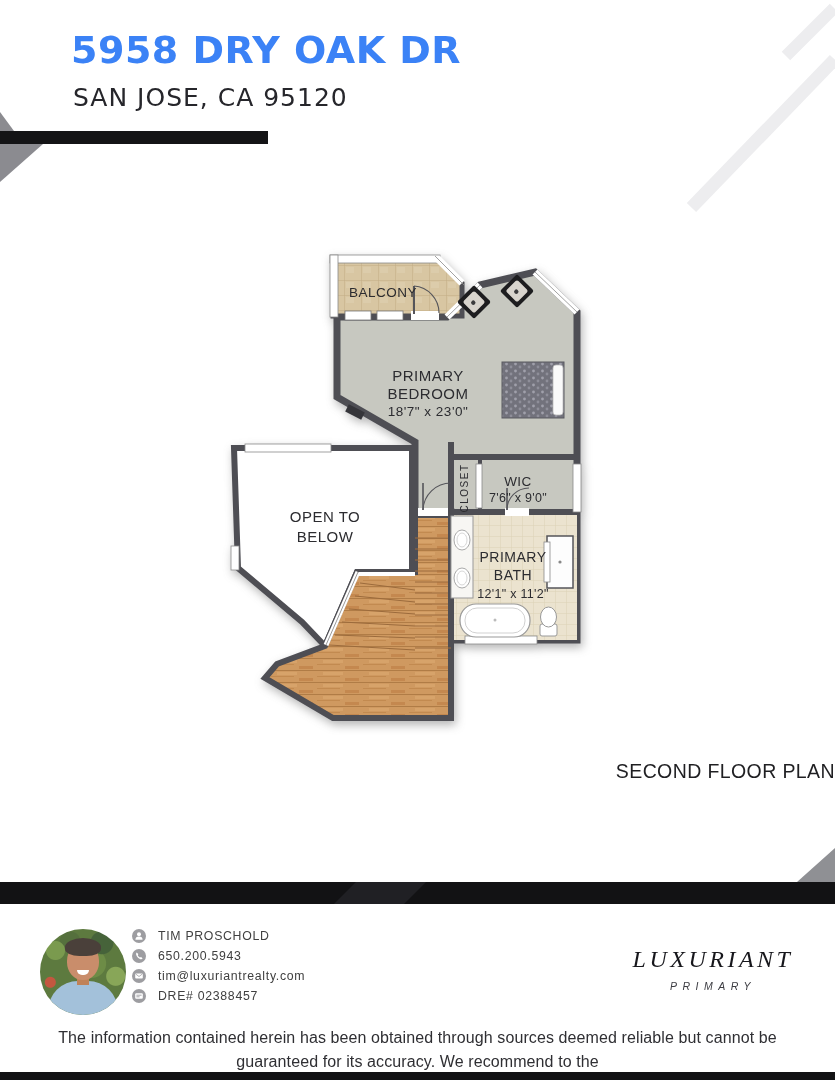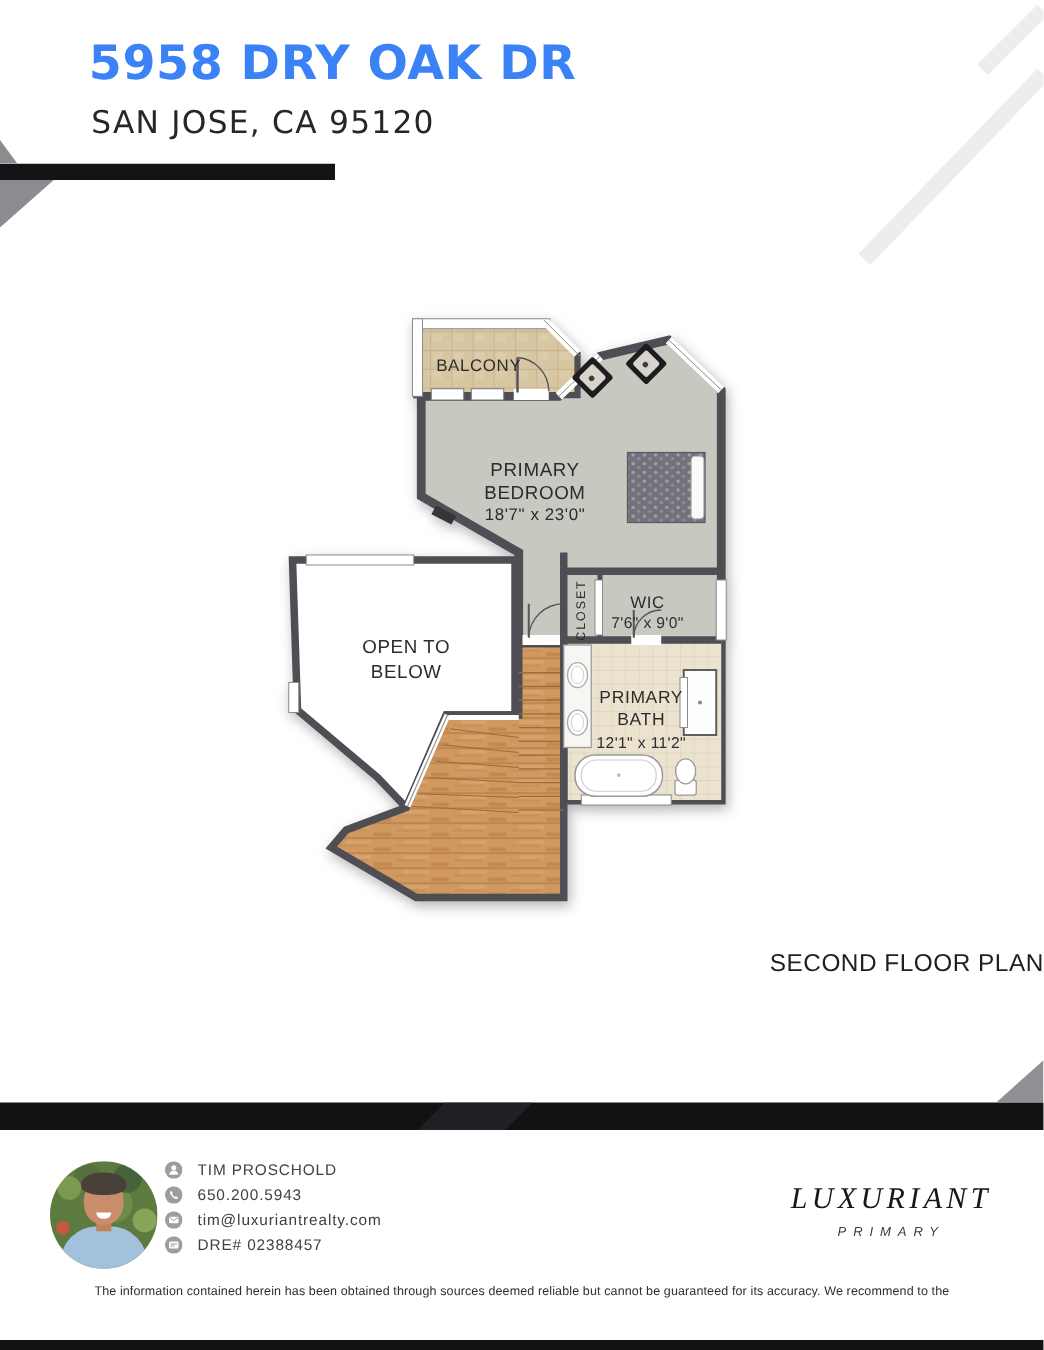--- a/index.html
+++ b/index.html
@@ -57,21 +57,21 @@
   .contact .row{display:flex;align-items:center;height:14px;margin-bottom:6px;}
   .contact .ic{width:14px;height:14px;margin-right:12px;flex:0 0 auto;}
   .contact .txt{font-size:12.3px;letter-spacing:.7px;color:#404040;font-weight:500;white-space:nowrap;}
 
   .brand{position:absolute;left:598px;top:946px;width:230px;text-align:center;font-style:italic;}
   .brand-name{font-family:"Liberation Serif",serif;font-size:24px;font-weight:400;
         letter-spacing:3.5px;color:#17171c;white-space:nowrap;}
   .brand-sub{margin-top:7px;font-size:10.5px;letter-spacing:5.5px;color:#3c3c42;white-space:nowrap;}
 
   .disclaimer{position:absolute;left:22px;top:1026px;width:791px;text-align:center;
-        font-size:10px;line-height:1.5;color:#2f2f33;letter-spacing:.1px;}
+        font-size:16px;line-height:1.5;color:#2f2f33;letter-spacing:.1px;}
 
   svg text{font-family:"Liberation Sans",sans-serif;fill:#2c2c30;}
 </style>
 </head>
 <body>
 
 <div class="page">
 
   <div class="title">5958 DRY OAK DR</div>
   <div class="subtitle">SAN JOSE, CA 95120</div>

